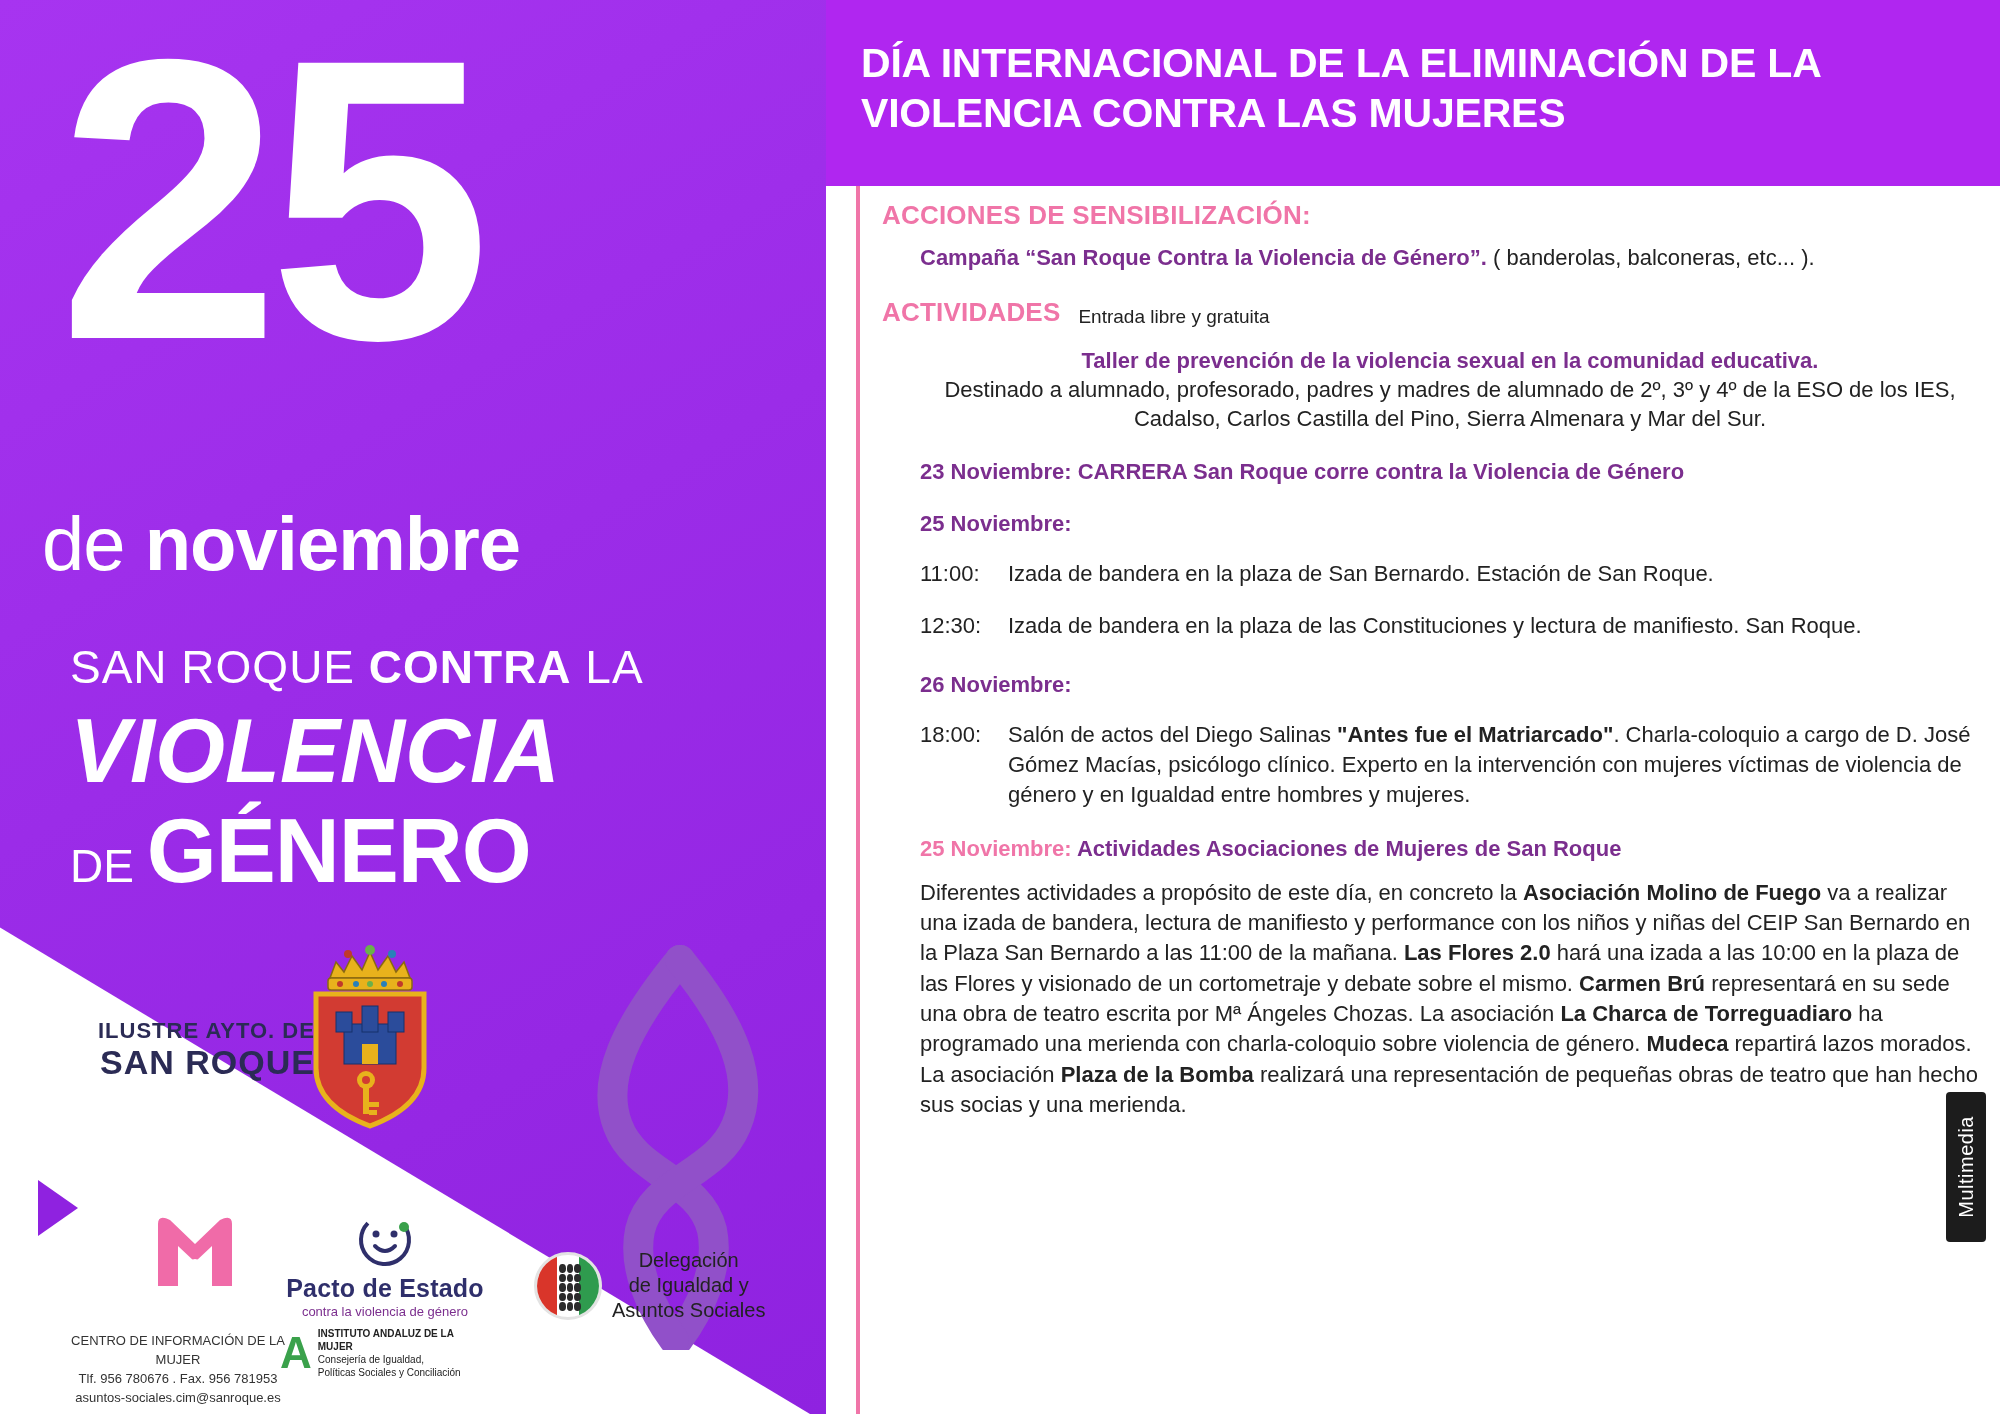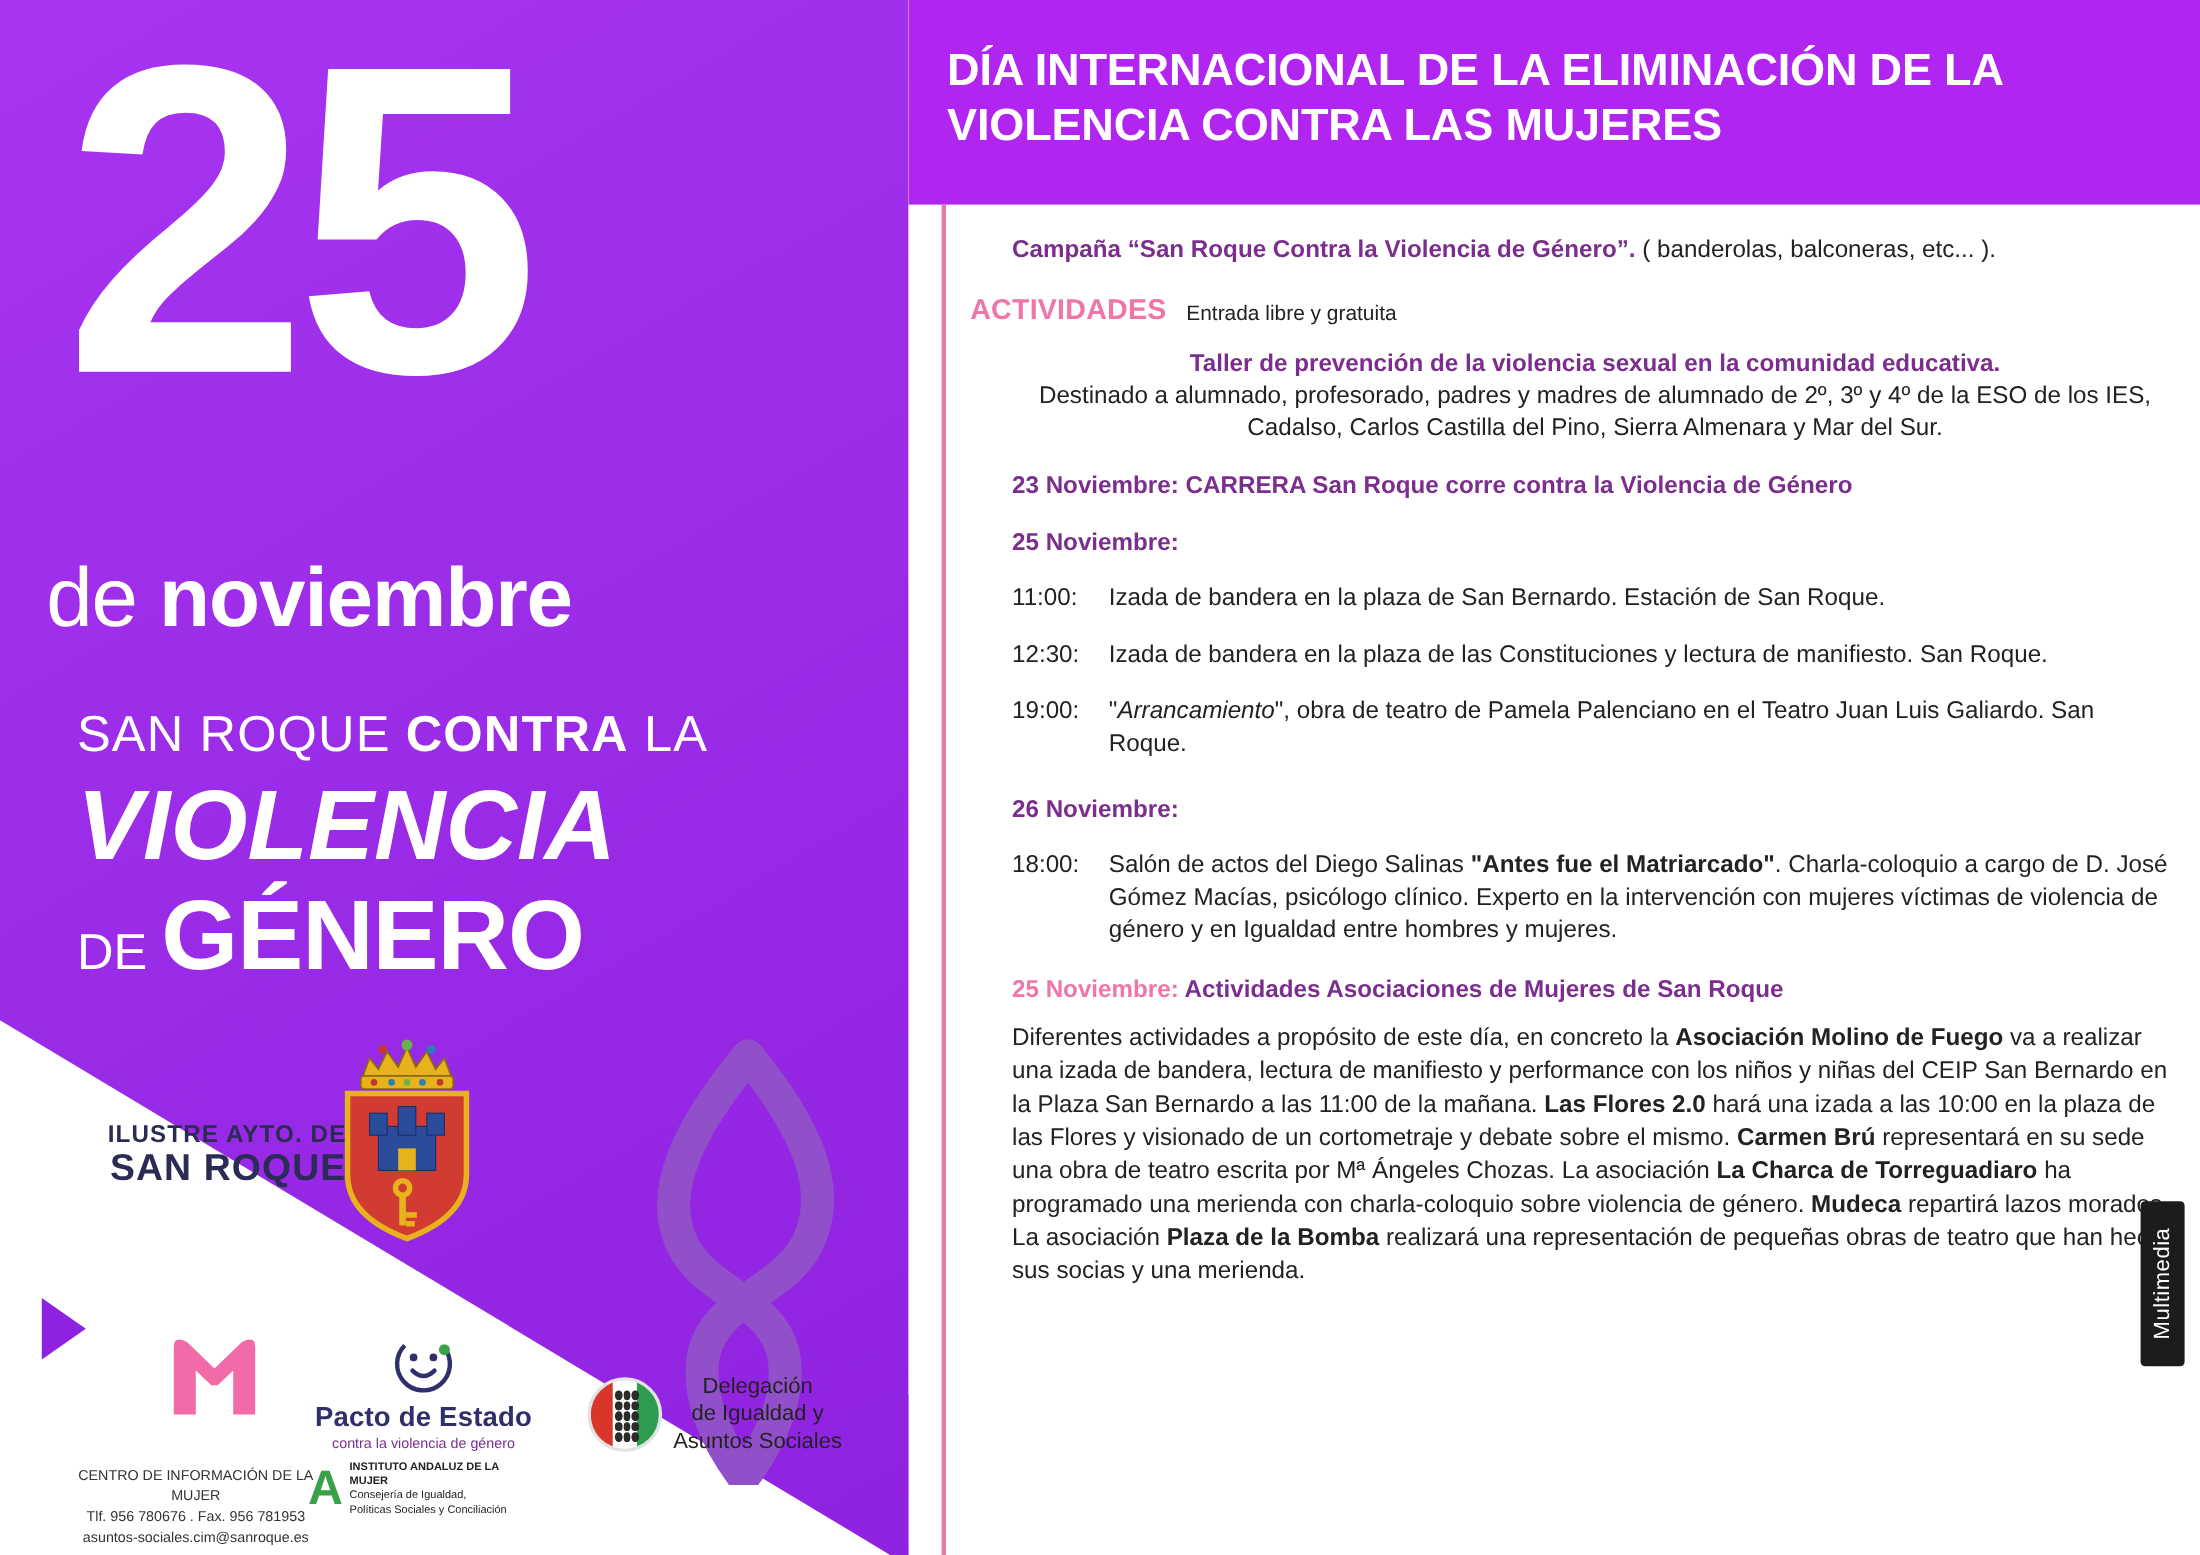--- a/index.html
+++ b/index.html
@@ -456,20 +456,21 @@
 asuntos-sociales.cim@sanroque.es</div>
   </div>
 
   <div class="right-panel">
     <div class="purple-header-bg"></div>
     <div class="header-title">DÍA INTERNACIONAL DE LA ELIMINACIÓN DE LA VIOLENCIA CONTRA LAS MUJERES</div>
     <div class="pink-rule"></div>
 
     <div class="content">
 
+      <div class="sec-head">ACCIONES DE SENSIBILIZACIÓN:</div>
 
       <div class="campaign">
         <b>Campaña “San Roque Contra la Violencia de Género”.</b>
         <span>( banderolas, balconeras, etc... ).</span>
       </div>
 
       <div class="act-row">
         <div class="sec-head" style="margin:0;">ACTIVIDADES</div>
         <div class="act-free">Entrada libre y gratuita</div>
       </div>
@@ -485,24 +486,20 @@
 
       <div class="sched">
         <div class="sched-item">
           <div class="t">11:00:</div>
           <div class="d">Izada de bandera en la plaza de San Bernardo. Estación de San Roque.</div>
         </div>
         <div class="sched-item">
           <div class="t">12:30:</div>
           <div class="d">Izada de bandera en la plaza de las Constituciones y lectura de manifiesto. San Roque.</div>
         </div>
-        <div class="sched-item">
-          <div class="t">19:00:</div>
-          <div class="d"><span>"</span><i>Arrancamiento</i><span>", obra de teatro de Pamela Palenciano en el Teatro Juan Luis Galiardo. San Roque.</span></div>
-        </div>
       </div>
 
       <div class="hl" style="margin-top:32px;">26 Noviembre:</div>
 
       <div class="sched">
         <div class="sched-item">
           <div class="t">18:00:</div>
           <div class="d"><span>Salón de actos del Diego Salinas </span><b>"Antes fue el Matriarcado"</b><span>. Charla-coloquio a cargo de D. José Gómez Macías, psicólogo clínico. Experto en la intervención con mujeres víctimas de violencia de género y en Igualdad entre hombres y mujeres.</span></div>
         </div>
       </div>

